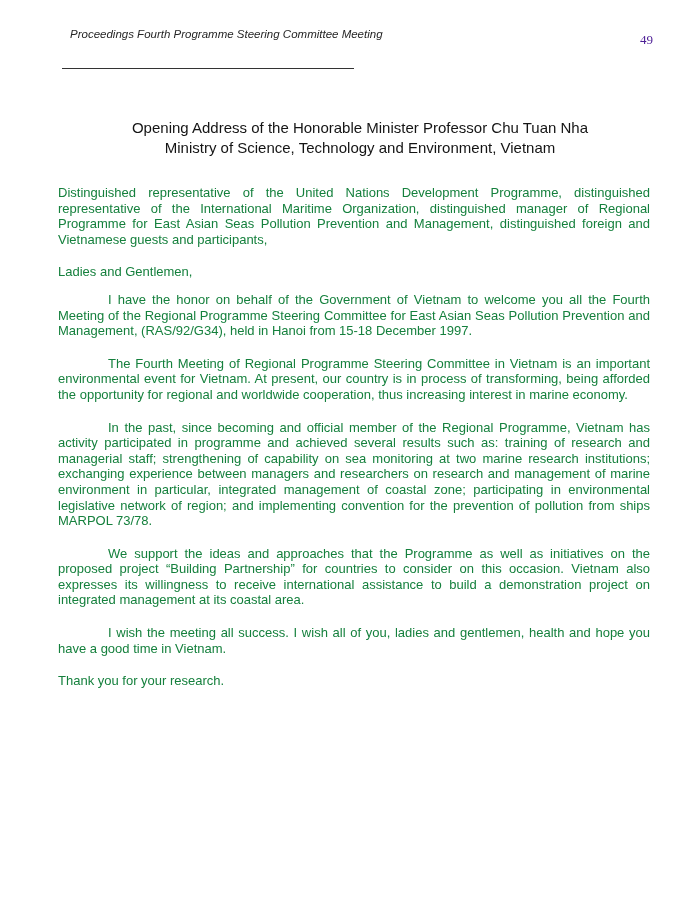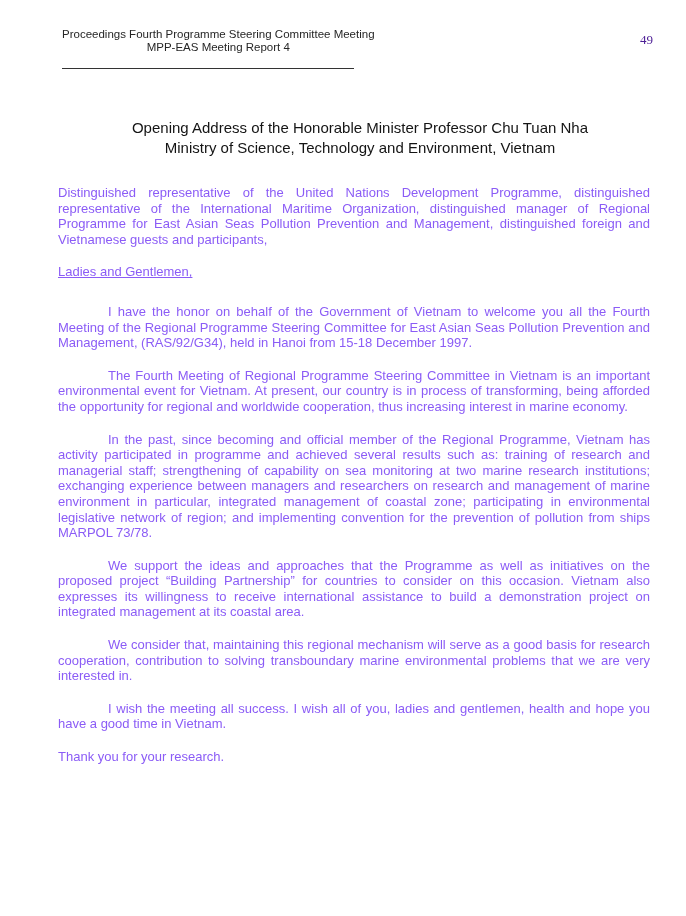--- a/index.html
+++ b/index.html
@@ -15,26 +15,26 @@
       color: #1c1c1c;
       font-family: "Liberation Sans", sans-serif;
     }
     .page {
       position: absolute;
       left: 0; top: 0;
       width: 686px; height: 916px;
     }
     .running-header {
       position: absolute;
-      left: 62px;
+      left: 70px;
       top: 28px;
+      font-style: italic;
       font-size: 11.5px;
       line-height: 13px;
       color: #262626;
-      text-align: center;
     }
     .running-header div { white-space: nowrap; }
     .header-rule {
       position: absolute;
       left: 62px;
       top: 68px;
       width: 292px;
       height: 0;
       border-top: 1.2px solid #333;
     }
@@ -57,51 +57,49 @@
       color: #141414;
     }
     .title-block div { white-space: nowrap; }
     .body-text {
       position: absolute;
       left: 58px;
       width: 592px;
       top: 185px;
       font-size: 13px;
       line-height: 15.6px;
-      color: #8b5cf6;
+      color: #15803d;
     }
     .body-text p {
       margin: 0 0 17px 0;
       text-align: justify;
     }
     .body-text p.indent { text-indent: 50px; }
-    .body-text p.salutation { margin-bottom: 24px; text-decoration: underline; }
+    .body-text p.salutation { margin-bottom: 12px; }
   </style>
 </head>
 <body>
 
 <div class="page">
 
   <div class="running-header">
     <div>Proceedings Fourth Programme Steering Committee Meeting</div>
-    <div>MPP-EAS Meeting Report 4</div>
   </div>
   <div class="header-rule"></div>
   <div class="page-number">49</div>
 
   <div class="title-block">
     <div>Opening Address of the Honorable Minister Professor Chu Tuan Nha</div>
     <div>Ministry of Science, Technology and Environment, Vietnam</div>
   </div>
 
   <div class="body-text">
     <p>Distinguished representative of the United Nations Development Programme, distinguished representative of the International Maritime Organization, distinguished manager of Regional Programme for East Asian Seas Pollution Prevention and Management, distinguished foreign and Vietnamese guests and participants,</p>
     <p class="salutation">Ladies and Gentlemen,</p>
     <p class="indent">I have the honor on behalf of the Government of Vietnam to welcome you all the Fourth Meeting of the Regional Programme Steering Committee for East Asian Seas Pollution Prevention and Management, (RAS/92/G34), held in Hanoi from 15-18 December 1997.</p>
     <p class="indent">The Fourth Meeting of Regional Programme Steering Committee in Vietnam is an important environmental event for Vietnam.  At present, our country is in process of transforming, being afforded the opportunity for regional and worldwide cooperation, thus increasing interest in marine economy.</p>
     <p class="indent">In the past, since becoming and official member of the Regional Programme, Vietnam has activity participated in programme and achieved several results such as: training of research and managerial staff; strengthening of capability on sea monitoring at two marine research institutions; exchanging experience between managers and researchers on research and management of marine environment in particular, integrated management of coastal zone; participating in environmental legislative network of region; and implementing convention for the prevention of pollution from ships MARPOL 73/78.</p>
     <p class="indent">We support the ideas and approaches that the Programme as well as initiatives on the proposed project “Building Partnership” for countries to consider on this occasion.  Vietnam also expresses its willingness to receive international assistance to build a demonstration project on integrated management at its coastal area.</p>
-    <p class="indent">We consider that, maintaining this regional mechanism will serve as a good basis for research cooperation, contribution to solving transboundary marine environmental problems that we are very interested in.</p>
     <p class="indent">I wish the meeting all success.  I wish all of you, ladies and gentlemen, health and hope you have a good time in Vietnam.</p>
     <p>Thank you for your research.</p>
   </div>
 
 </div>
 
 </body></html>

